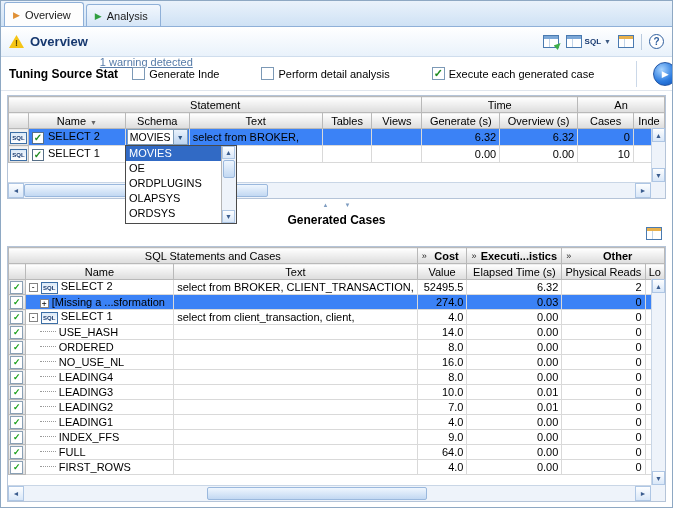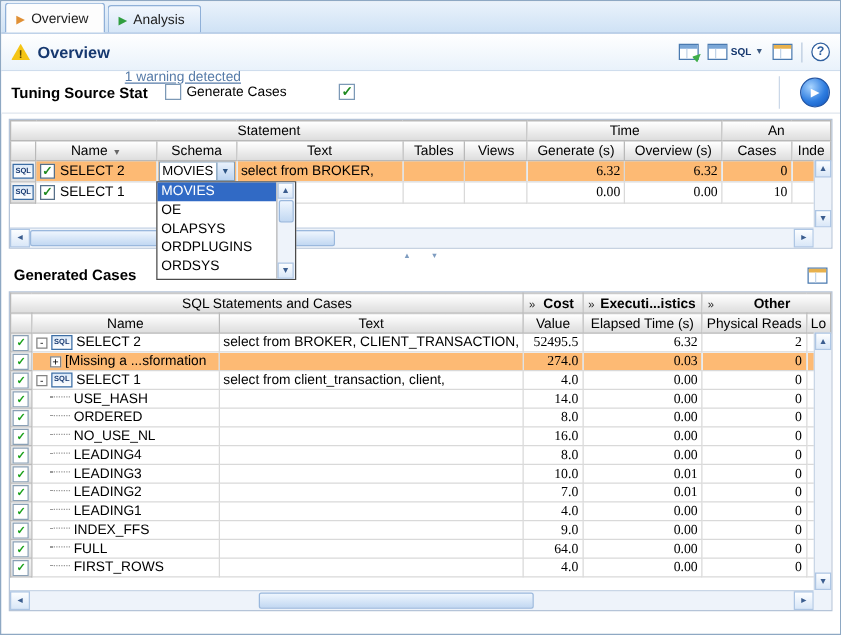--- a/index.html
+++ b/index.html
@@ -42,22 +42,22 @@
 
 
 .gridwrap { position:relative; margin:4px 6px 0; border:1px solid #b5c4d8; background:#fff; }
 #stmt-wrap { height:104px; z-index:20; }
 #gc-wrap { height:256px; }
 table.grid { border-collapse:collapse; table-layout:fixed; }
 .grid th { background:linear-gradient(#ffffff,#dcdcdc); border:1px solid #b9b9b9; font-weight:normal; font-size:11px; height:16px; padding:0 3px; overflow:hidden; white-space:nowrap; text-align:center; }
 .grid td { border:1px solid #d9d9d9; font-size:11px; height:17px; padding:0 3px; overflow:hidden; white-space:nowrap; background:#fff; }
 #gc-table td { height:15px; }
 .grid td.gutter { background:linear-gradient(#f4f4f4,#dfdfdf); border-color:#b9b9b9; text-align:center; padding:0 1px; }
-tr.yellow td { background:#fdba74; }
-td.num { text-align:right;font-family:Liberation Serif, serif; }
+tr.yellow td { background:#3b82f6; }
+td.num { text-align:right; }
 .sortcaret { font-size:7px; color:#666; margin-left:4px; }
 
 .sqlbadge { display:inline-block; width:17px; height:12px; border:1px solid #3c6ea5; background:linear-gradient(#dbe9f8,#ffffff); color:#16386f; font-size:6px; font-weight:bold; text-align:center; line-height:10px; vertical-align:middle; }
 .cb13 { display:inline-flex; width:12px; height:12px; border:1px solid #566f88; background:#fff; align-items:center; justify-content:center; font-size:10px; font-weight:bold; color:#1f8a1f; vertical-align:middle; margin-right:4px; }
 
 .combo { display:flex; height:16px; border:1px solid #7f9db9; background:#fff; align-items:stretch; margin:0 -2px; }
 .combo .ctext { flex:1; padding:1px 2px; font-size:10.5px; overflow:hidden; }
 .combo .cbtn { width:14px; background:linear-gradient(#eaf2fc,#bcd4f0); border-left:1px solid #7f9db9; color:#2d5484; font-size:7px; display:flex; align-items:center; justify-content:center; }
 
 
@@ -75,21 +75,21 @@
 .ddlist { flex:1 1 auto; }
 .dditem { height:15px; line-height:15px; padding-left:3px; font-size:11px; }
 .dditem.sel { background:#316ac5; color:#fff; }
 .ddscroll { width:15px; border-left:1px solid #b5b5b5; background:#eef3fa; display:flex; flex-direction:column; }
 .ddscroll .sbbtn { width:13px; height:13px; }
 
 
 .splitter { height:11px; display:flex; align-items:center; justify-content:center; gap:16px; color:#7e9cc0; font-size:6px; }
 
 
-.gctitle-row { display:flex; align-items:center; padding:3px 10px 2px; }
+.gctitle-row { display:flex; align-items:center; padding:3px 10px 2px;flex-direction:column; }
 .gctitle { font-size:12px; font-weight:bold; }
 .gcicon-right { margin-left:auto; position:relative; }
 .grp-cell { display:flex; align-items:center; }
 .grp-chev { font-size:9px; color:#222; padding:0 3px 0 1px; }
 .grp-label { flex:1; text-align:center; overflow:hidden;font-weight:bold; }
 .expbox { display:inline-flex; width:9px; height:9px; border:1px solid #848484; background:#fff; align-items:center; justify-content:center; font-size:8px; line-height:7px; margin-right:3px; vertical-align:middle; font-family:"DejaVu Sans Mono", monospace; }
 .dots { display:inline-block; width:16px; height:1px; border-bottom:1px dotted #9a9a9a; margin:0 3px 3px 0; vertical-align:middle; }
 .ind1 { padding-left:14px !important; }
 .caseicon { display:inline-flex; width:13px; height:13px; border:1px solid #8aa0b5; background:#fff; align-items:center; justify-content:center; font-size:9px; font-weight:bold; color:#18a018; }
 </style>
@@ -128,24 +128,29 @@
       <span class="vsep"></span>
       <span class="helpbtn">?</span>
     </span>
   </div>
 
   <div class="tuningbar">
     <span class="tuninglabel">Tuning Source Stat</span>
     <span class="cbgroup" id="cbgroup">
         <span class="cbitem">
           <span class="cbbox"></span>
-          <span class="cblabel">Generate Cases</span>
+          <span class="cblabel">Generate Inde</span>
+        </span>
+        <span class="cbitem">
+          <span class="cbbox"></span>
+          <span class="cblabel">Perform detail analysis</span>
         </span>
         <span class="cbitem">
           <span class="cbbox">✓</span>
+          <span class="cblabel">Execute each generated case</span>
         </span>
       </span>
     <span class="execbtns">
       <span class="playbtn">▶</span>
 
     </span>
   </div>
 
   <div class="gridwrap" id="stmt-wrap">
     <table class="grid" id="stmt-table">
@@ -209,22 +214,22 @@
             <td class="num">0.00</td>
             <td class="num">10</td>
             <td></td>
           </tr>
         </tbody>
       </table>
     <div class="dd" id="schema-dd">
         <div class="ddlist">
           <div class="dditem sel">MOVIES</div>
           <div class="dditem">OE</div>
+          <div class="dditem">ORDPLUGINS</div>
           <div class="dditem">OLAPSYS</div>
-          <div class="dditem">ORDPLUGINS</div>
           <div class="dditem">ORDSYS</div>
         </div>
         <div class="ddscroll">
           <span class="sbbtn">▲</span>
           <span class="sbtrack">
             <span class="sbthumb" style="left: 1px; right: 1px; top: 1px; height: 18px;"></span>
           </span>
           <span class="sbbtn">▼</span>
         </div>
       </div>

